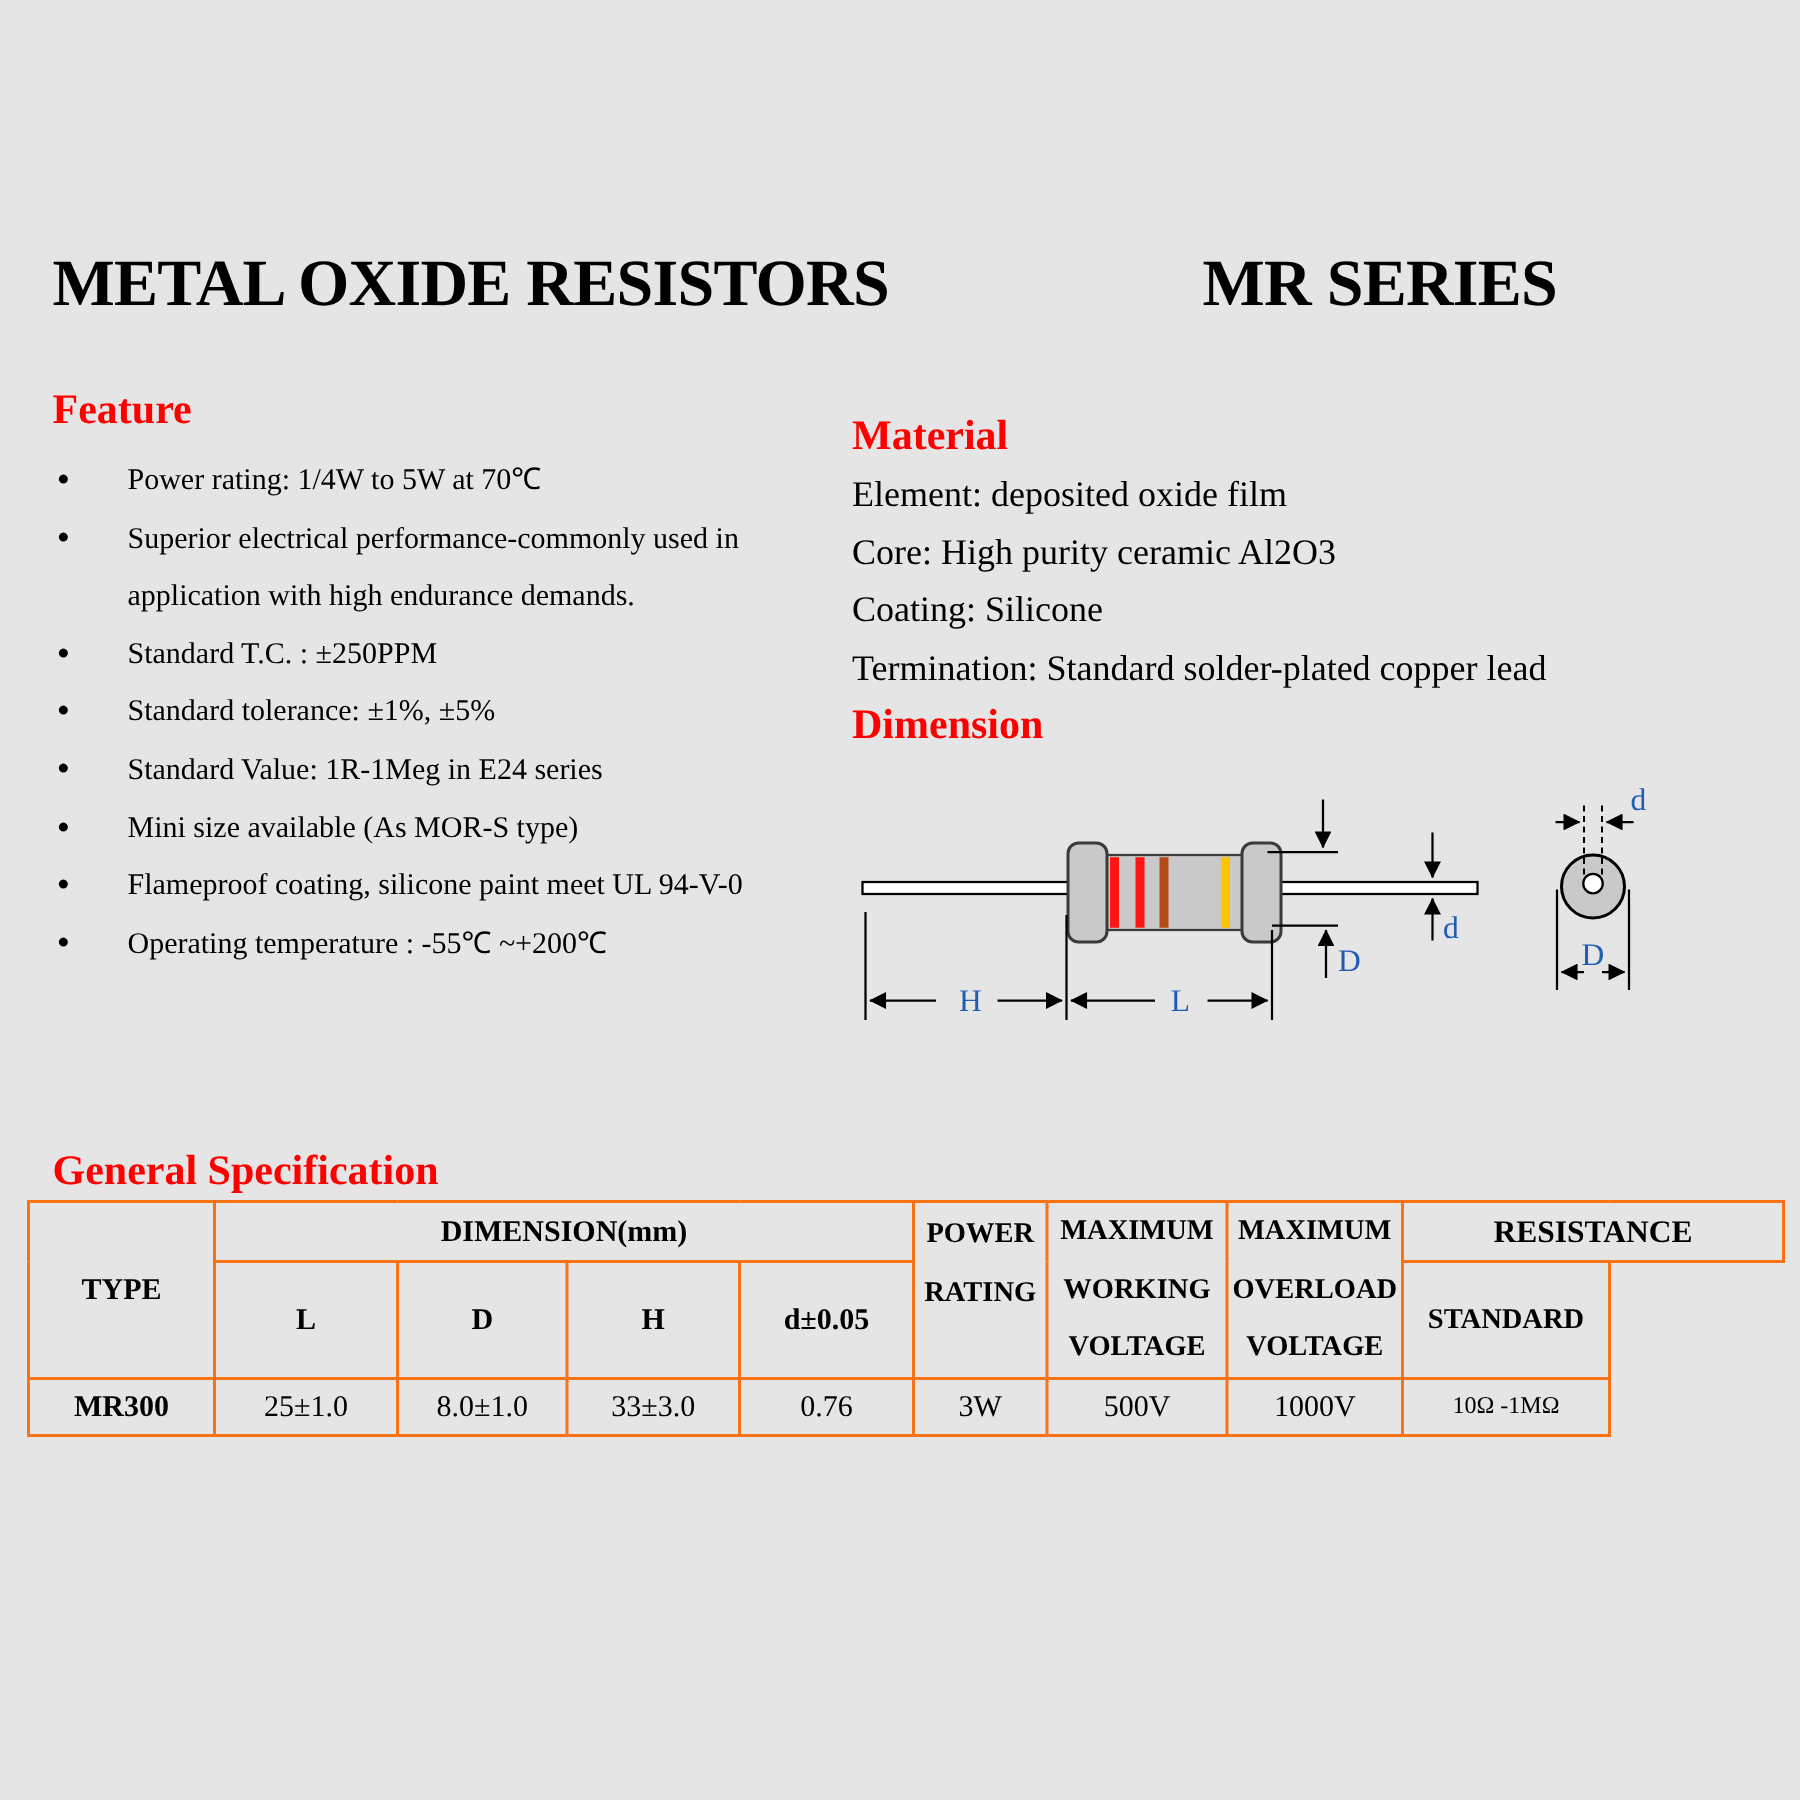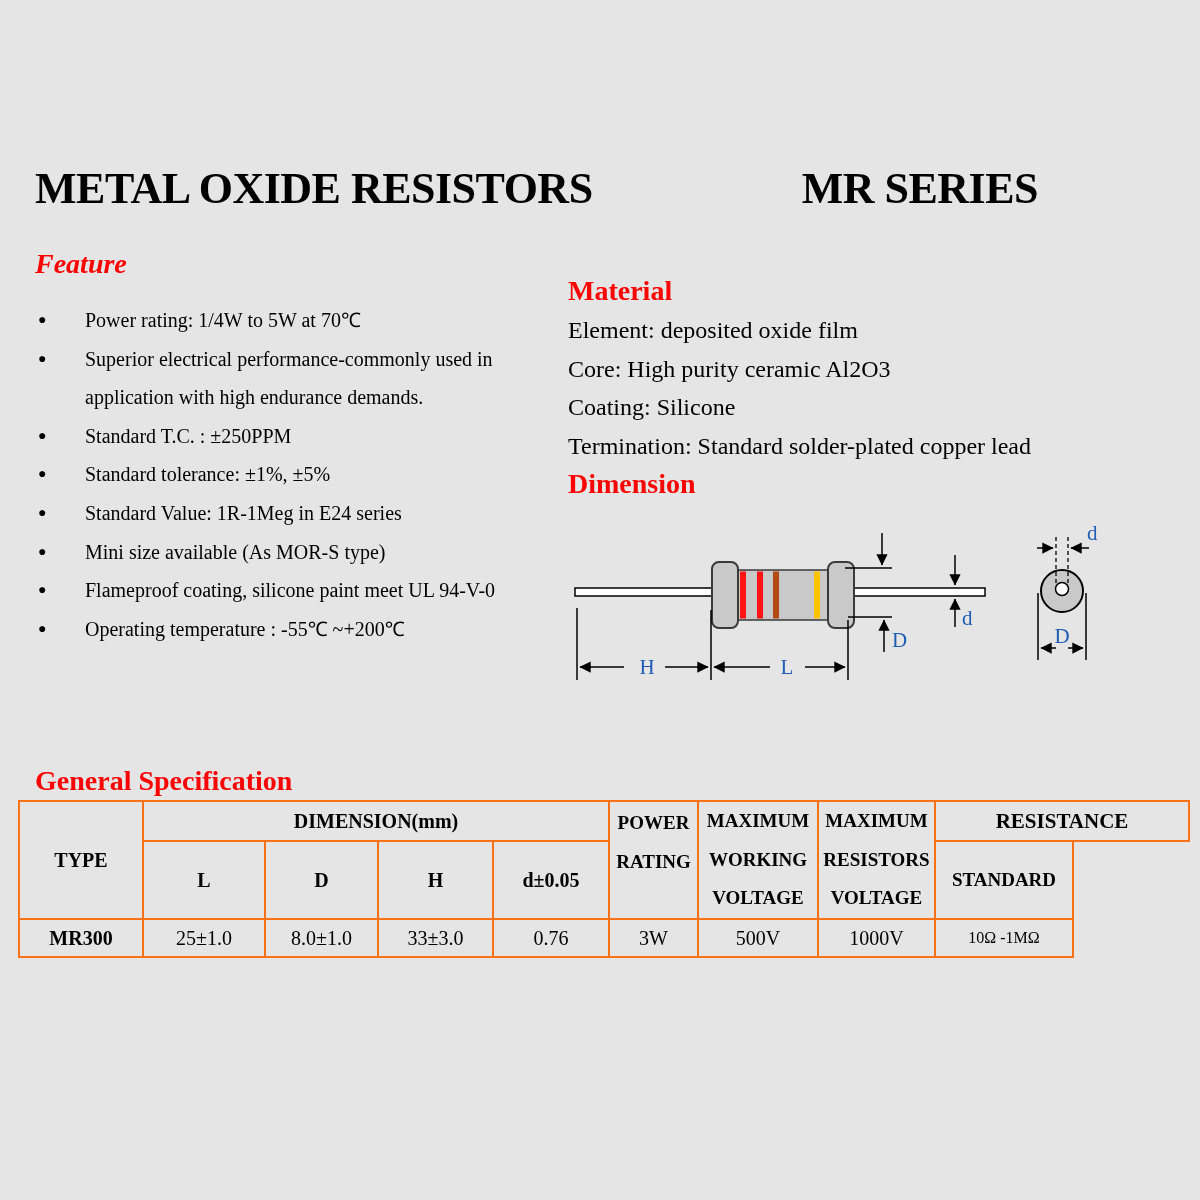--- a/index.html
+++ b/index.html
@@ -24,21 +24,21 @@
     white-space: nowrap;
   }
   
   .sect-heading {
     position: absolute;
     font-size: 28px;
     font-weight: bold;
     color: #ff0000;
     white-space: nowrap;
   }
-  #feature-heading { left: 35px; top: 248px; font-style: italic; }
+  #feature-heading { left: 35px; top: 258px; }
   #material-heading { left: 568px; top: 275px; }
   #dimension-heading { left: 568px; top: 468px; }
   #genspec-heading { left: 35px; top: 765px; }
 
   
   .feature-list {
     position: absolute; left: 35px; top: 301px;
     list-style: none; margin: 0; padding: 0;
     font-size: 20px;
   }
@@ -258,21 +258,21 @@
           <span>POWER</span>
           <span>RATING</span>
         </td>
         <td rowspan="2" class="th th-lines">
           <span>MAXIMUM</span>
           <span>WORKING</span>
           <span>VOLTAGE</span>
         </td>
         <td rowspan="2" class="th th-lines">
           <span>MAXIMUM</span>
-          <span>RESISTORS</span>
+          <span>OVERLOAD</span>
           <span>VOLTAGE</span>
         </td>
         <td colspan="2" class="th th-res">RESISTANCE</td>
       </tr>
       <tr class="r2">
         <td class="th th-sub">L</td>
         <td class="th th-sub">D</td>
         <td class="th th-sub">H</td>
         <td class="th th-sub">d±0.05</td>
         <td class="th">STANDARD</td>

